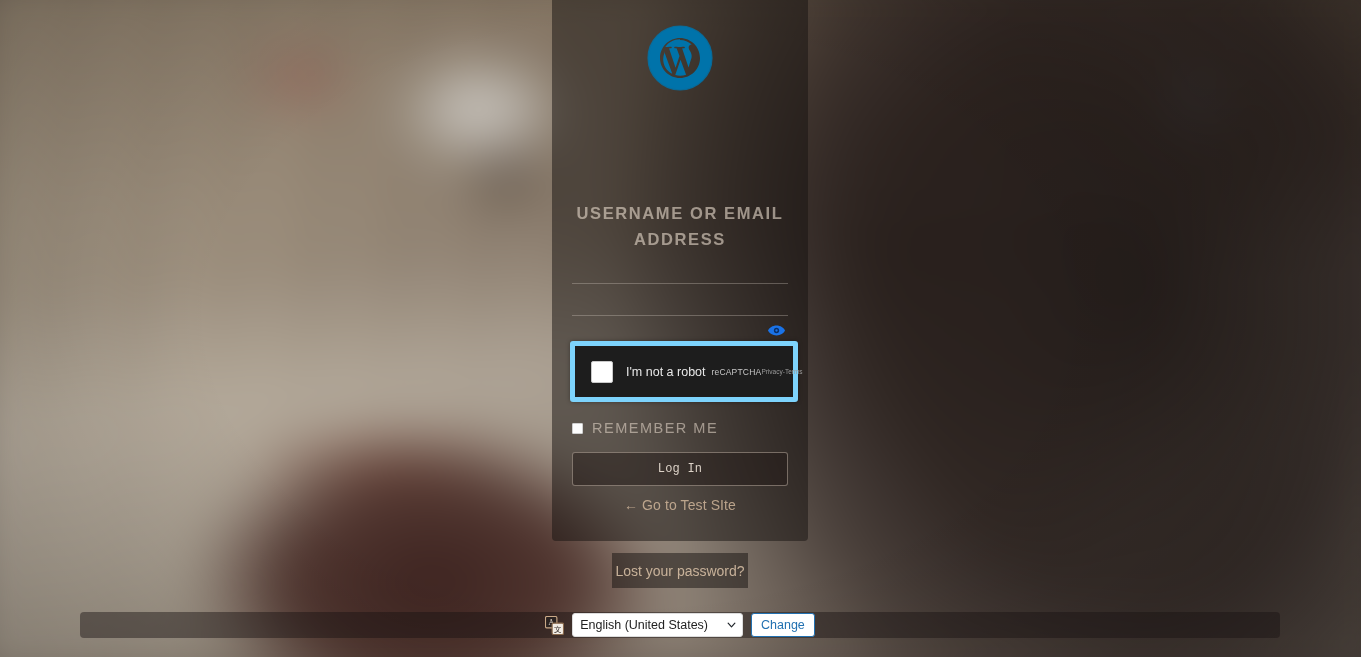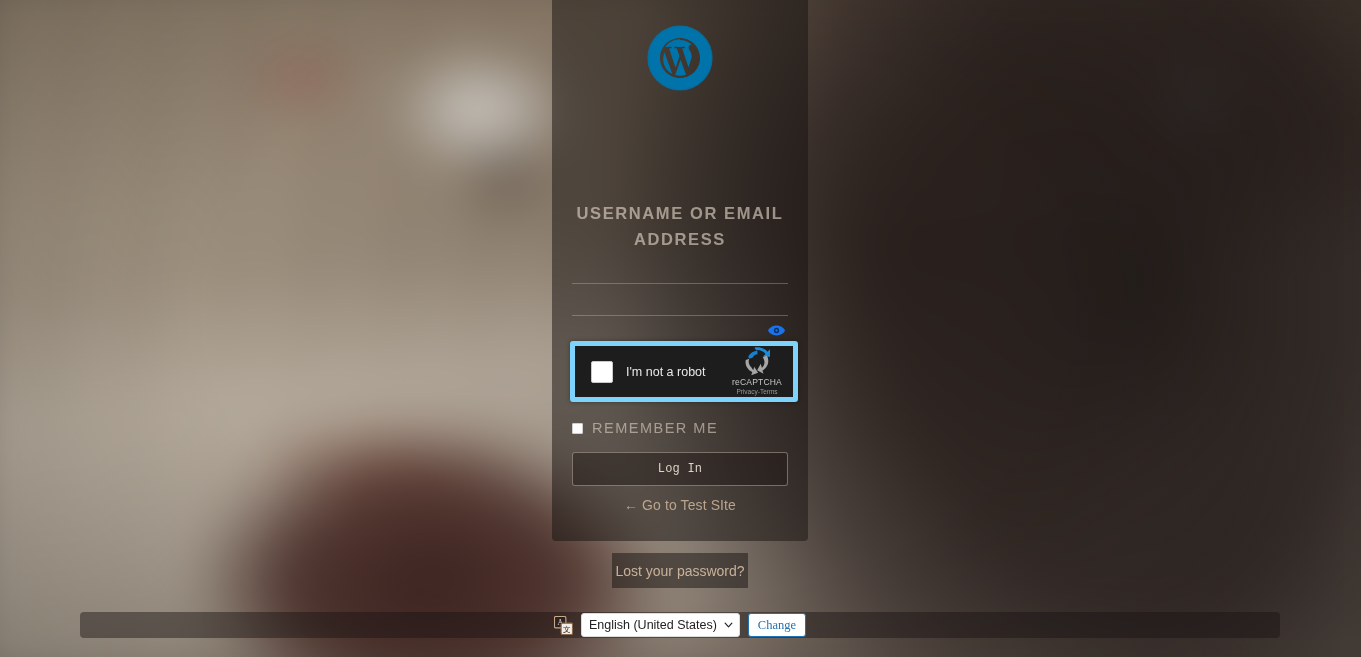--- a/index.html
+++ b/index.html
@@ -164,21 +164,21 @@
   #recaptcha-label {
     color: #e8e8e8;
     font-size: 12.5px;
     margin-left: 13px;
     flex: 1 1 auto;
     line-height: 14px;
   }
   #recaptcha-brand {
     width: 66px;
     display: flex;
-    flex-direction: column;
+    flex-direction: row;
     align-items: center;
     justify-content: center;
     padding-right: 6px;
     flex: 0 0 auto;
   }
   #recaptcha-brand-name {
     color: #c8c8c8;
     font-size: 8.5px;
     letter-spacing: 0.2px;
     margin-top: 2px;
@@ -277,21 +277,21 @@
     justify-content: center;
     gap: 8px;
   }
   #translate-icon { width: 19px; height: 19px; display: block; flex: 0 0 auto; }
 
   #language-select {
     height: 24px;
     background: #ffffff;
     border: 1px solid #dcdcdc;
     border-radius: 3px;
-    padding: 0 22px 0 7px;
+    padding: 0 34px 0 7px;
     font-size: 12.5px;
     font-family: "Liberation Sans", sans-serif;
     color: #222222;
     display: flex;
     align-items: center;
     position: relative;
     cursor: pointer;
     line-height: 22px;
   }
   #language-select-chevron {
@@ -303,21 +303,21 @@
     height: 9px;
   }
 
   #language-change-button {
     height: 24px;
     background: #ffffff;
     border: 1px solid #2271b1;
     border-radius: 3px;
     color: #2271b1;
     font-size: 12.5px;
-    font-family: Liberation Serif, serif;
+    font-family: Liberation Sans, sans-serif;
     padding: 0 9px;
     cursor: pointer;
     line-height: 20px;
     text-align: center;
   }
 </style>
 </head>
 <body>
 
 <div id="page-root">

